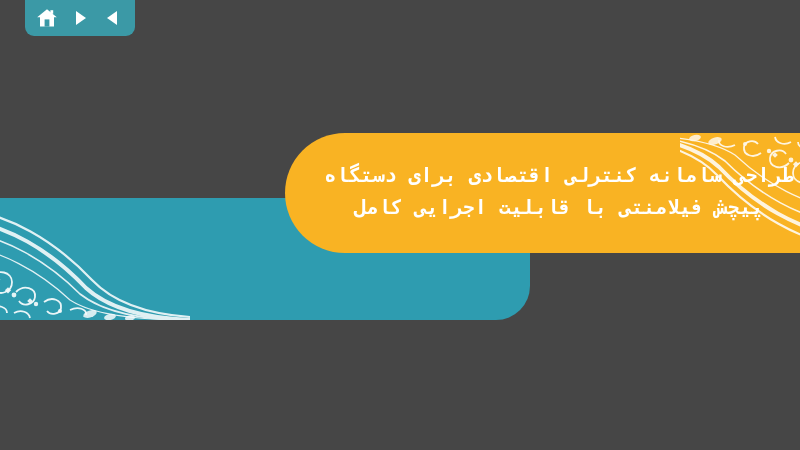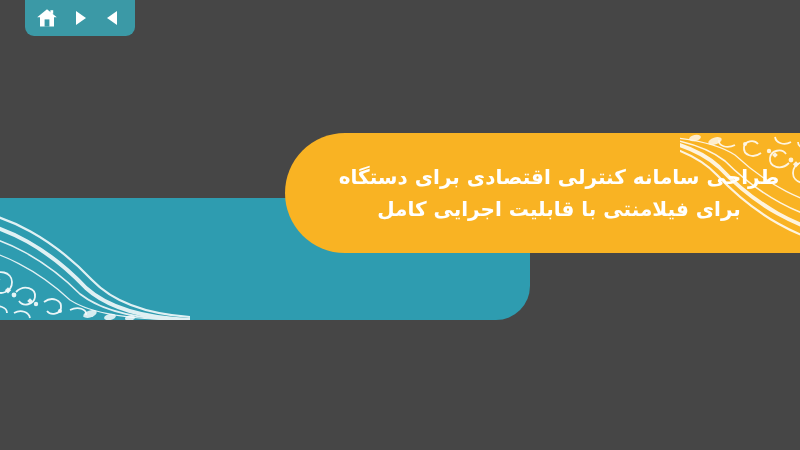--- a/index.html
+++ b/index.html
@@ -94,20 +94,21 @@
   }
   .title-line {
     color: #ffffff;
     font-size: 20px;
     font-weight: bold;
     line-height: 1.5;
     letter-spacing: 0px;
     white-space: nowrap;
     text-align: center;
     direction: rtl;
+    font-family: Liberation Mono, monospace;
   }
 </style>
 </head>
 <body>
 
 <div id="stage">
 
   <div id="navbar">
 
     <div class="navbtn">
@@ -206,18 +207,18 @@
         <path d="M111,9 C104,13 96,10 95,4"></path>
       </g>
       <g fill="#ffffff" opacity="0.85">
         <ellipse cx="35" cy="8" rx="7" ry="3.4" transform="rotate(-18 35 8)"></ellipse>
         <ellipse cx="15" cy="5" rx="6" ry="3" transform="rotate(-12 15 5)"></ellipse>
       </g>
     </svg>
 
     <div id="title-block">
       <div class="title-line">طراحی سامانه کنترلی اقتصادی برای دستگاه</div>
-      <div class="title-line">برای فیلامنتی با قابلیت اجرایی کامل</div>
+      <div class="title-line">پیچش فیلامنتی با قابلیت اجرایی کامل</div>
     </div>
 
   </div>
 
 </div>
 
 </body></html>

